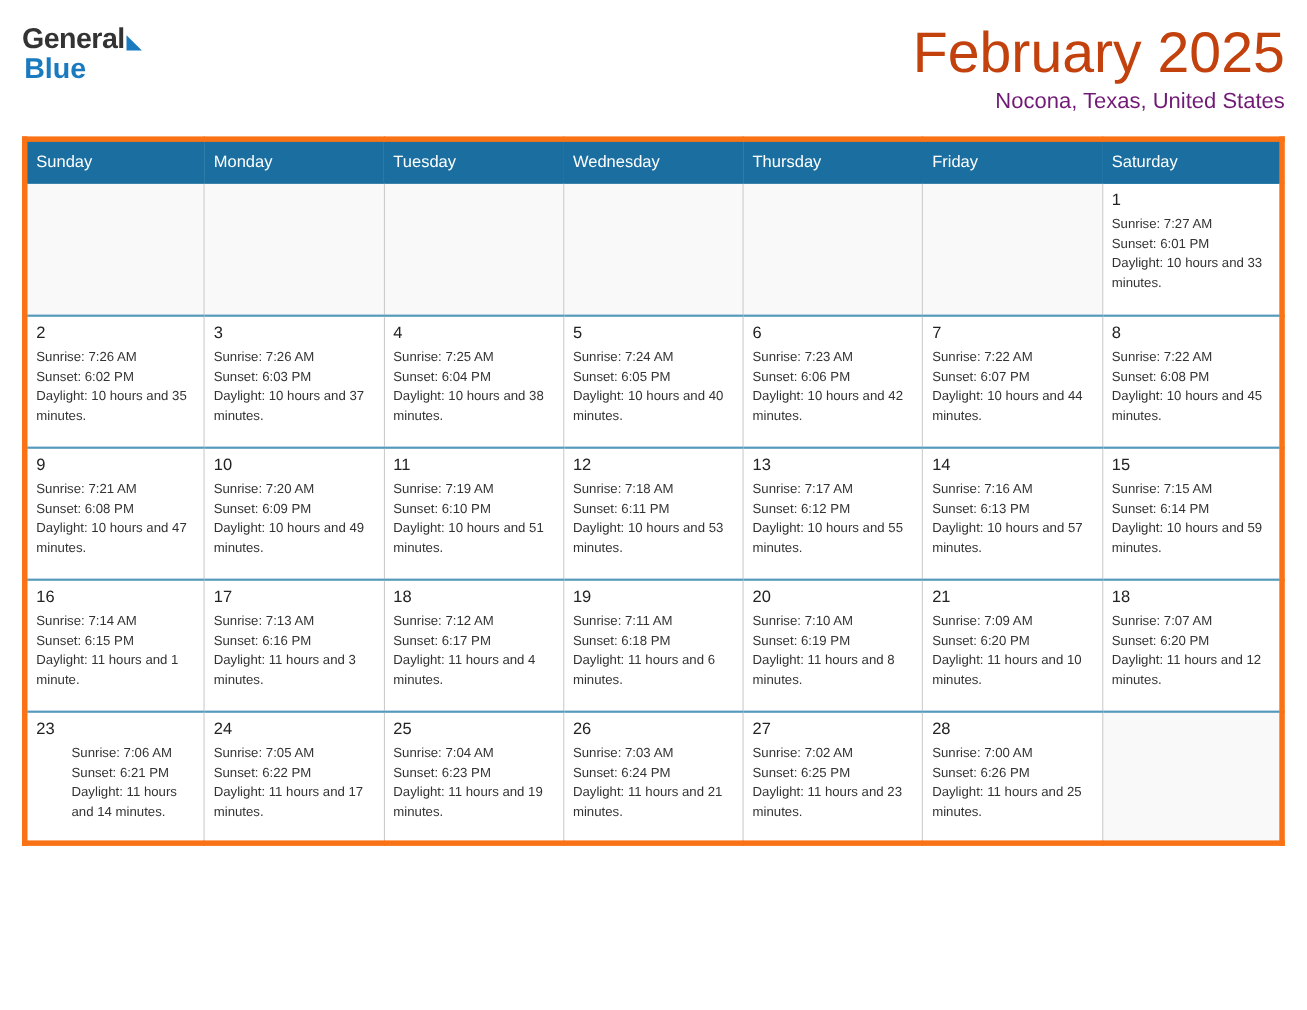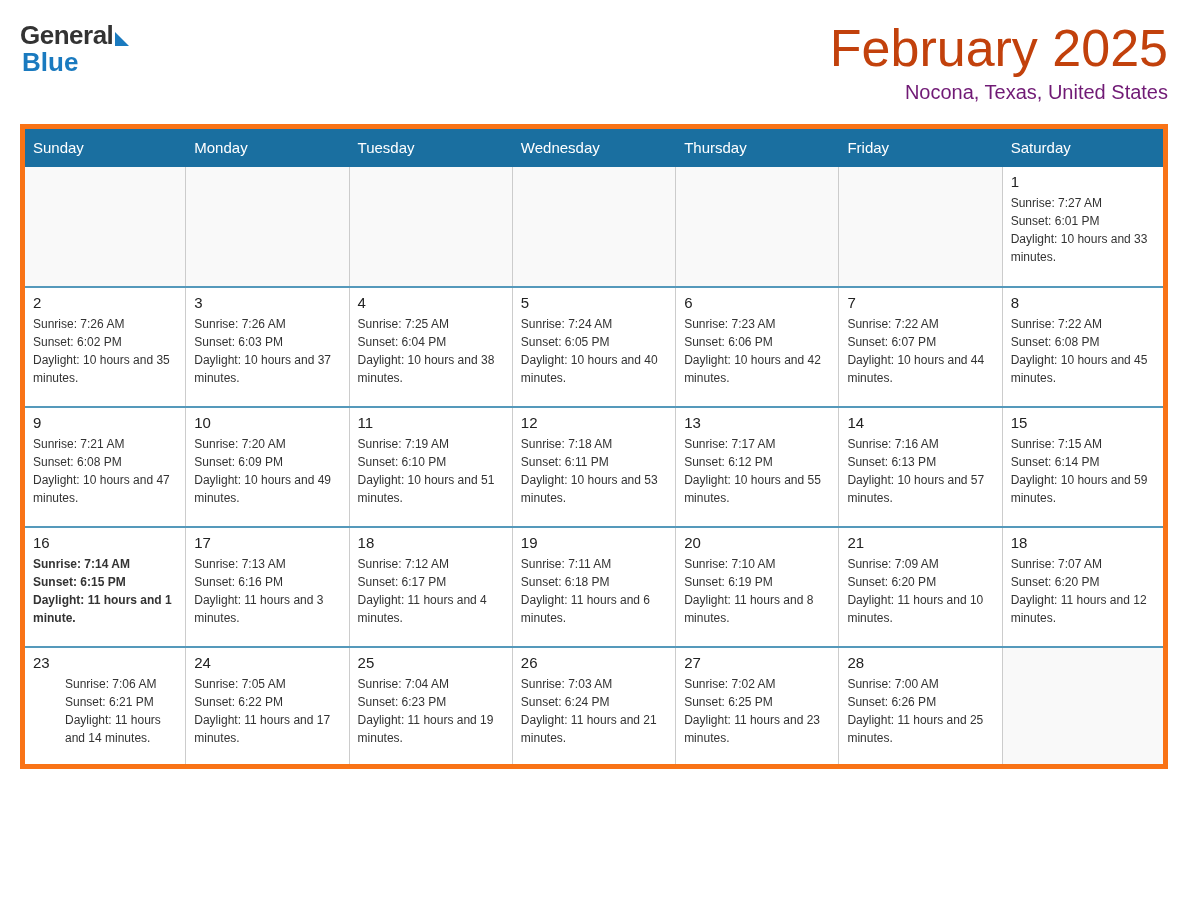--- a/index.html
+++ b/index.html
@@ -232,21 +232,21 @@
         <td>
           <span class="day-number">15</span>
           <div class="day-info" style="white-space: pre-line;">Sunrise: 7:15 AM
 Sunset: 6:14 PM
 Daylight: 10 hours and 59 minutes.</div>
         </td>
       </tr>
       <tr class="row-divider">
         <td>
           <span class="day-number">16</span>
-          <div class="day-info" style="white-space: pre-line; font-weight: bold;">Sunrise: 7:14 AM
+          <div class="day-info" style="white-space: pre-line;">Sunrise: 7:14 AM
 Sunset: 6:15 PM
 Daylight: 11 hours and 1 minute.</div>
         </td>
         <td>
           <span class="day-number">17</span>
           <div class="day-info" style="white-space: pre-line;">Sunrise: 7:13 AM
 Sunset: 6:16 PM
 Daylight: 11 hours and 3 minutes.</div>
         </td>
         <td>

